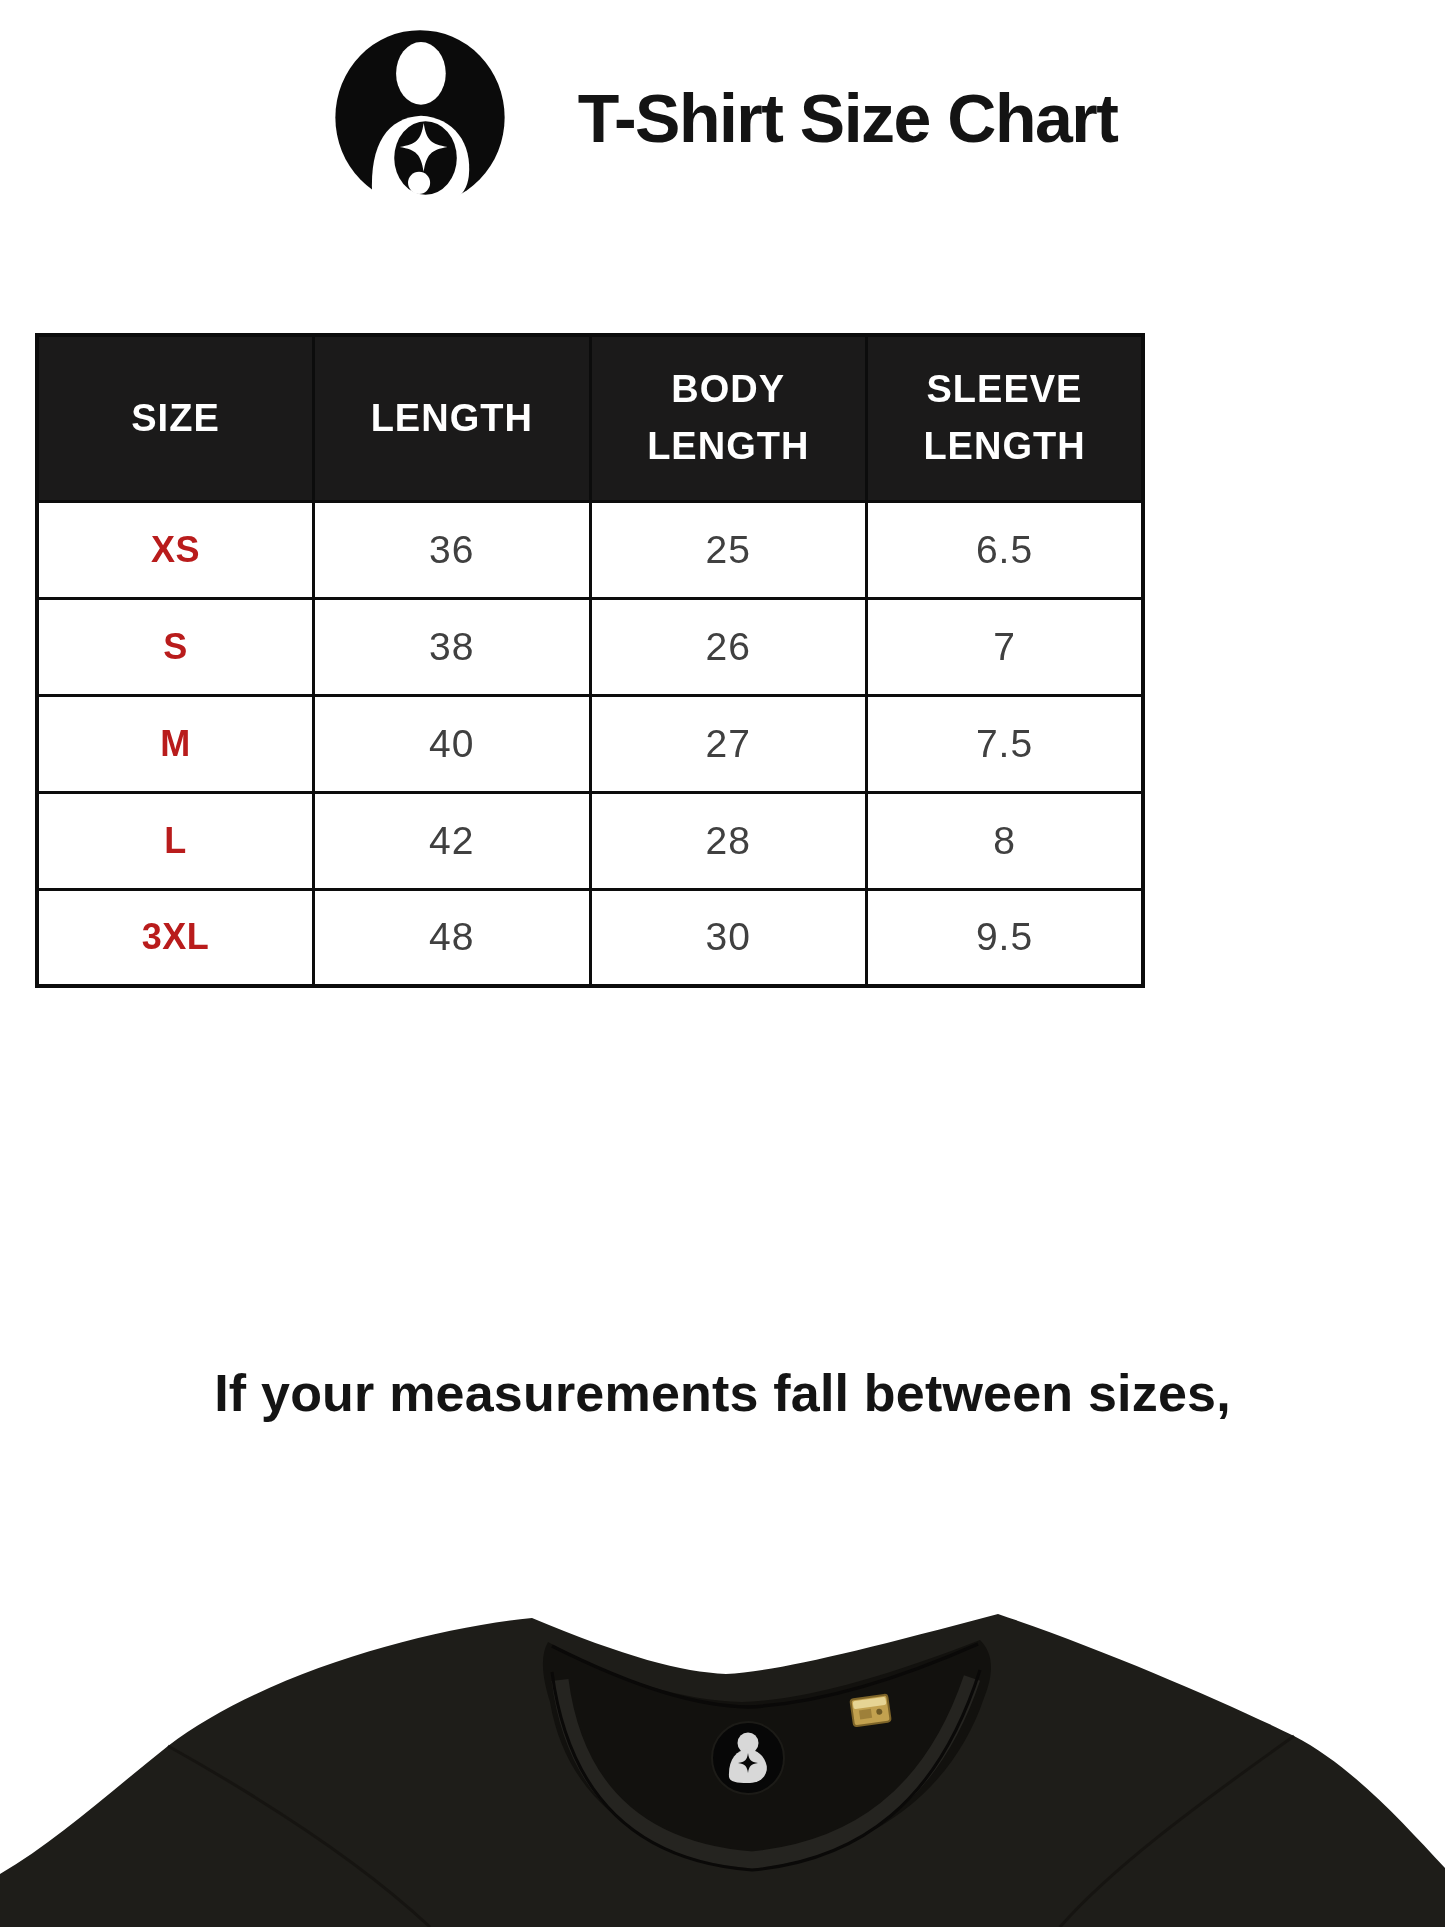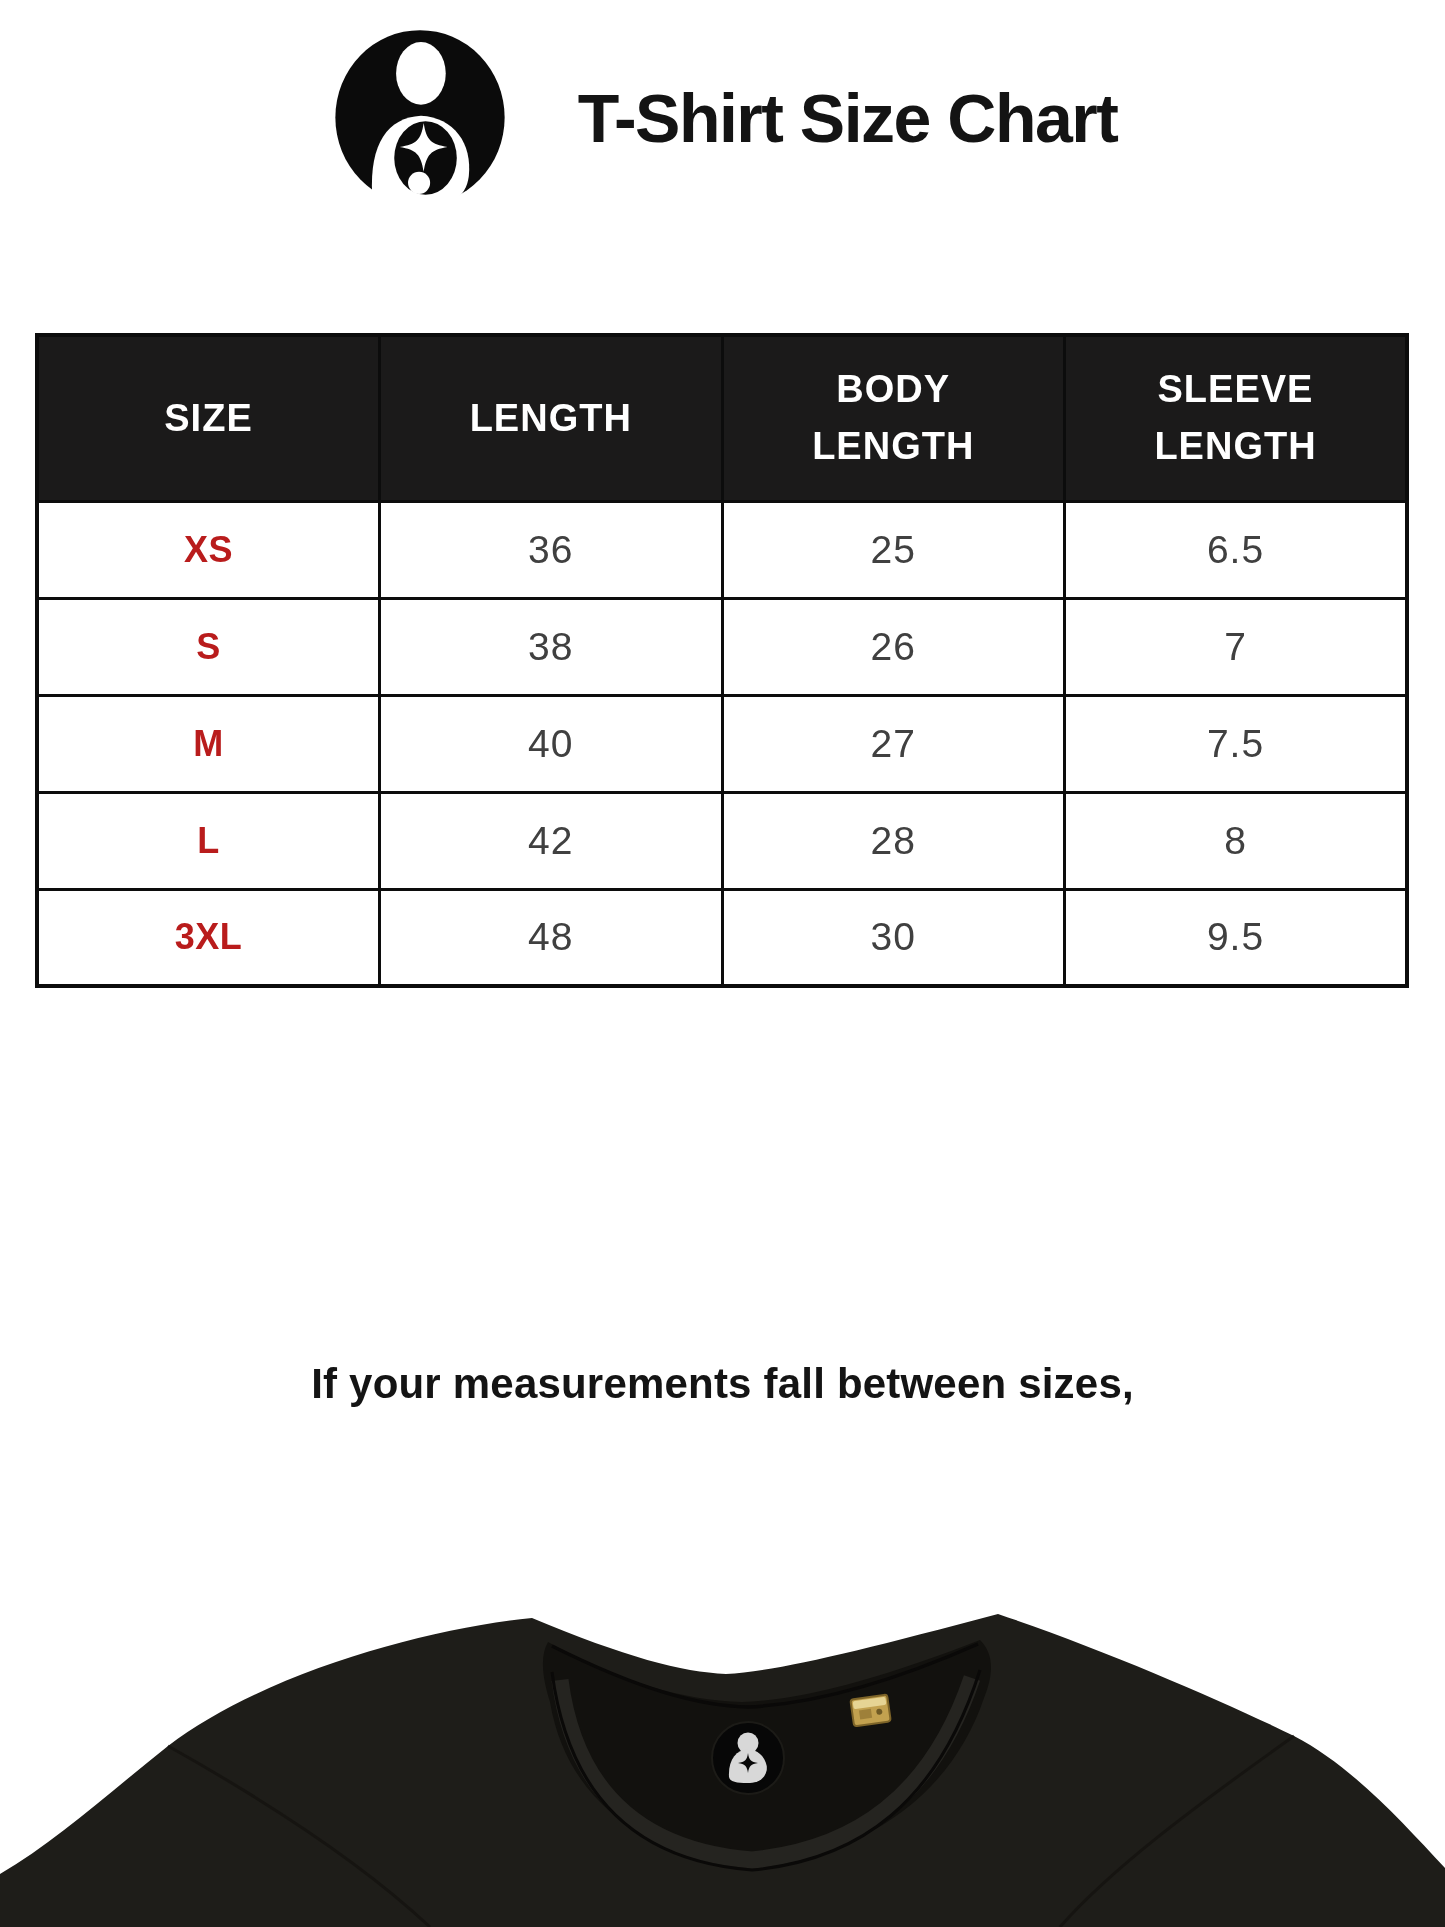--- a/index.html
+++ b/index.html
@@ -14,41 +14,41 @@
     position: absolute; top: 20px; left: 0; right: 0; height: 196px;
     display: flex; justify-content: center; align-items: center; gap: 66px;
   }
   .brand-logo { width: 184px; height: 196px; display: block; }
   .page-title {
     font-size: 68px; font-weight: 800; letter-spacing: -1.5px;
     color: #141414; white-space: nowrap;
   }
   
   .size-table {
-    position: absolute; left: 35px; top: 333px; width: 1374px;
+    position: absolute; left: 35px; top: 333px; width: 1110px;
     border-collapse: collapse; table-layout: fixed;
     border: 4px solid #0c0c0c;
   }
   .size-table th, .size-table td {
     border: 3px solid #0c0c0c; text-align: center; vertical-align: middle;
   }
   .size-table thead tr { height: 166px; }
   .size-table tbody tr { height: 97px; }
   .size-table th {
     background: #1b1a1a; color: #ffffff;
     font-size: 38px; font-weight: 700; letter-spacing: 1px;
     line-height: 1.5; padding: 0 55px;
   }
   td.size-cell { font-size: 36px; font-weight: 700; color: #b91c1c; letter-spacing: 0.5px; }
   td.value-cell { font-size: 39px; font-weight: 300; color: #404040; letter-spacing: 1px; }
   
   .sizing-note {
     position: absolute; top: 1345px; left: 0; right: 0;
     text-align: center; color: #141414;
-    font-size: 42px; font-weight: 700; line-height: 1.85;
+    font-size: 52px; font-weight: 700; line-height: 1.85;
     letter-spacing: 0.2px;
   }
   
   .shirt-photo { position: absolute; left: 0; top: 1560px; width: 1445px; height: 367px; display: block; }
 </style>
 </head>
 <body>
 
 <div class="page">
 

